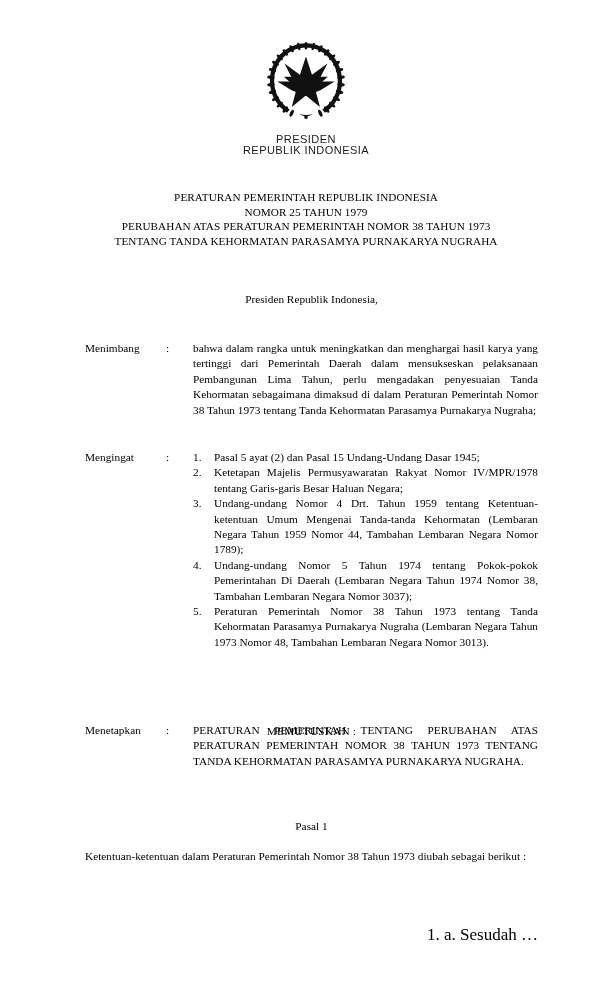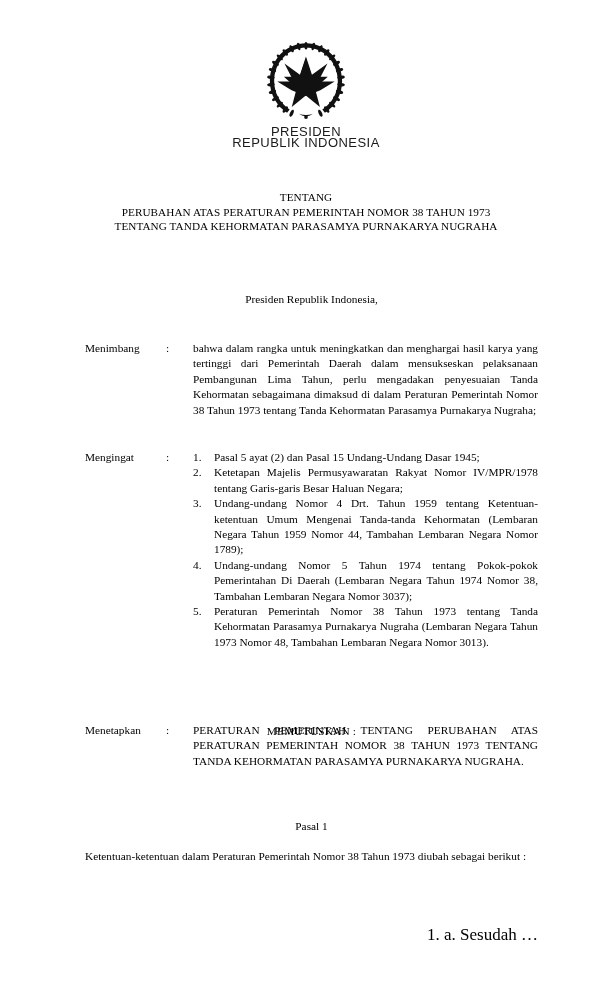--- a/index.html
+++ b/index.html
@@ -25,23 +25,23 @@
     width: 612px;
     text-align: center;
   }
   .emblem-svg {
     display: block;
     margin: 0 auto;
     width: 86px;
     height: 86px;
   }
   .emblem-caption {
-    margin-top: 3px;
+    margin-top: 10px;
     font-family: "Liberation Sans", "DejaVu Sans", sans-serif;
-    font-size: 13px;
+    font-size: 11px;
     line-height: 10.5px;
     letter-spacing: 0.45px;
     color: #1a1a1a;
   }
   .emblem-caption div { display: block; }
 
   
   .title-block {
     position: absolute;
     left: 44px;
@@ -268,21 +268,22 @@
         <polygon points="50,20 61.8,56.2 92.5,56.2 67.7,78.6 77.3,114.8 50,92.4 22.7,114.8 32.3,78.6 7.5,56.2 38.2,56.2" transform="scale(0.60) translate(33 19)"></polygon>
       </g>
     </svg>
     <div class="emblem-caption">
       <div>PRESIDEN</div>
       <div>REPUBLIK INDONESIA</div>
     </div>
   </div>
 
   <div class="title-block">
-    <div>TENTANG</div>
+    <div>PERATURAN PEMERINTAH REPUBLIK INDONESIA</div>
+    <div>NOMOR  25 TAHUN 1979</div>
     <div>PERUBAHAN ATAS PERATURAN PEMERINTAH NOMOR 38 TAHUN 1973</div>
     <div>TENTANG TANDA KEHORMATAN PARASAMYA PURNAKARYA NUGRAHA</div>
   </div>
 
   <div class="opening">Presiden Republik Indonesia,</div>
 
   <div class="clause clause-menimbang">
     <span class="label">Menimbang</span>
     <span class="colon">:</span>
     <div class="body">

